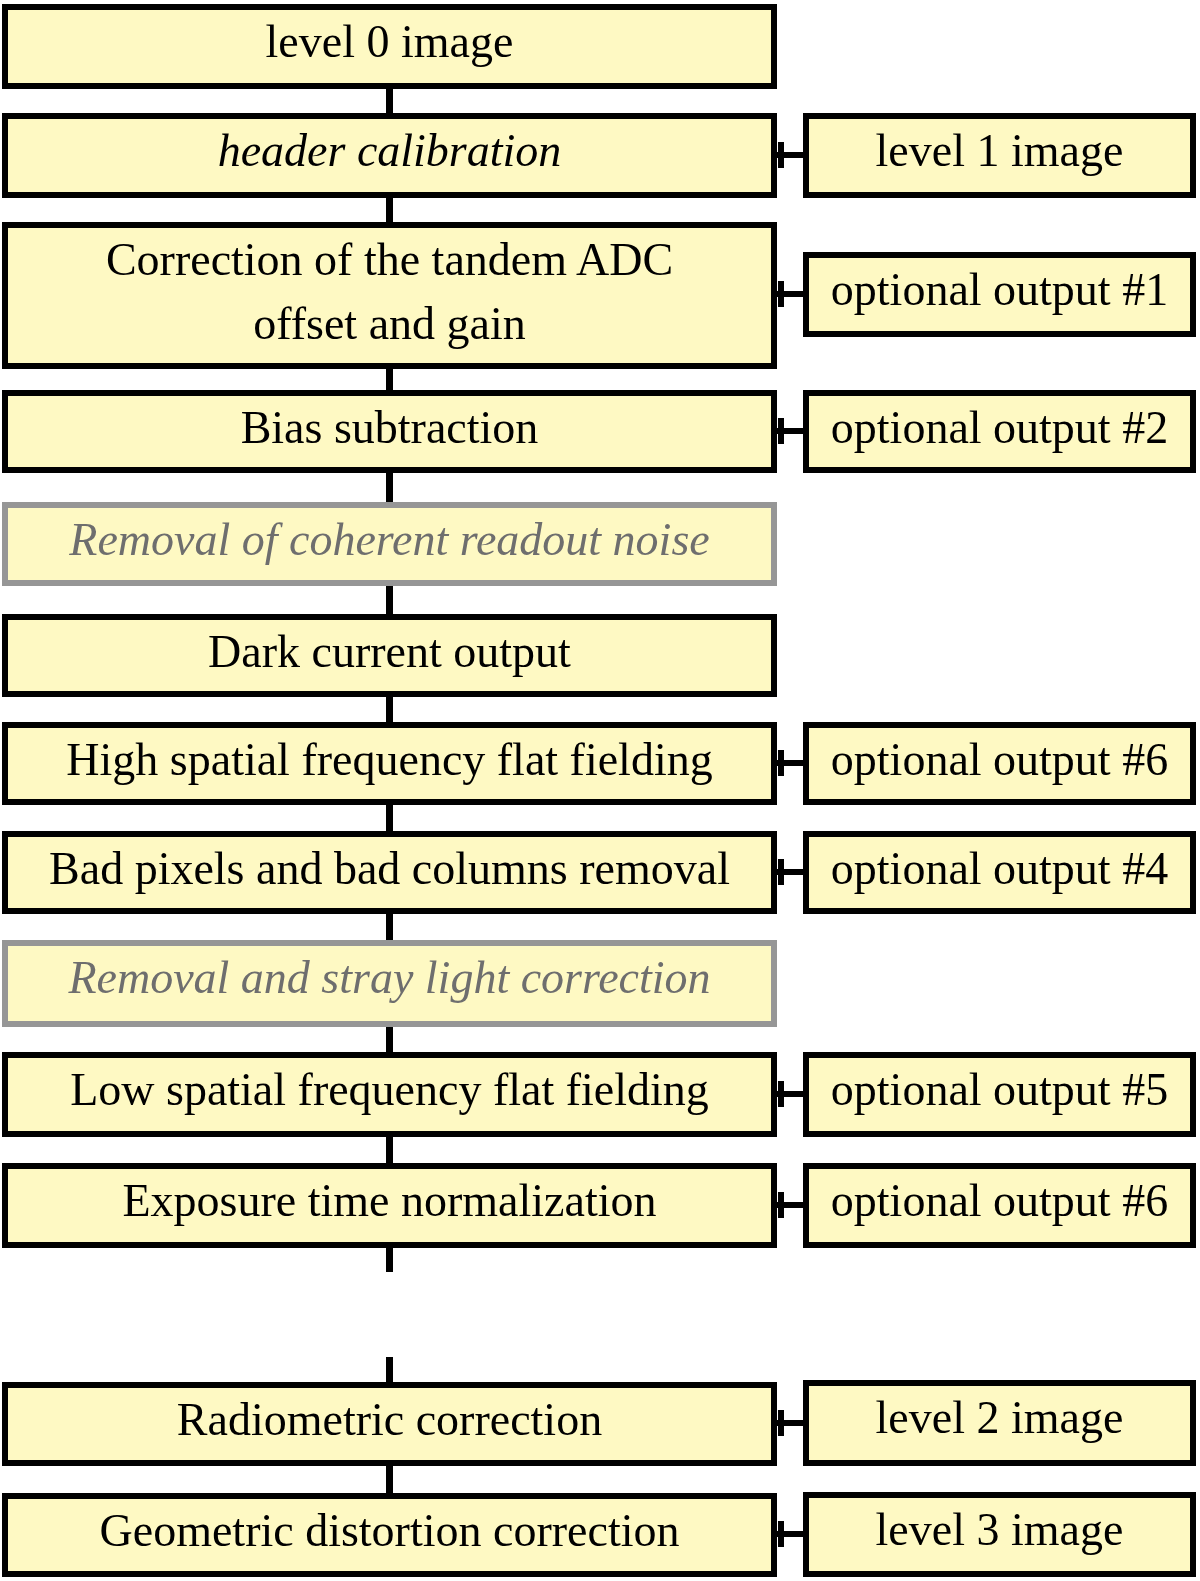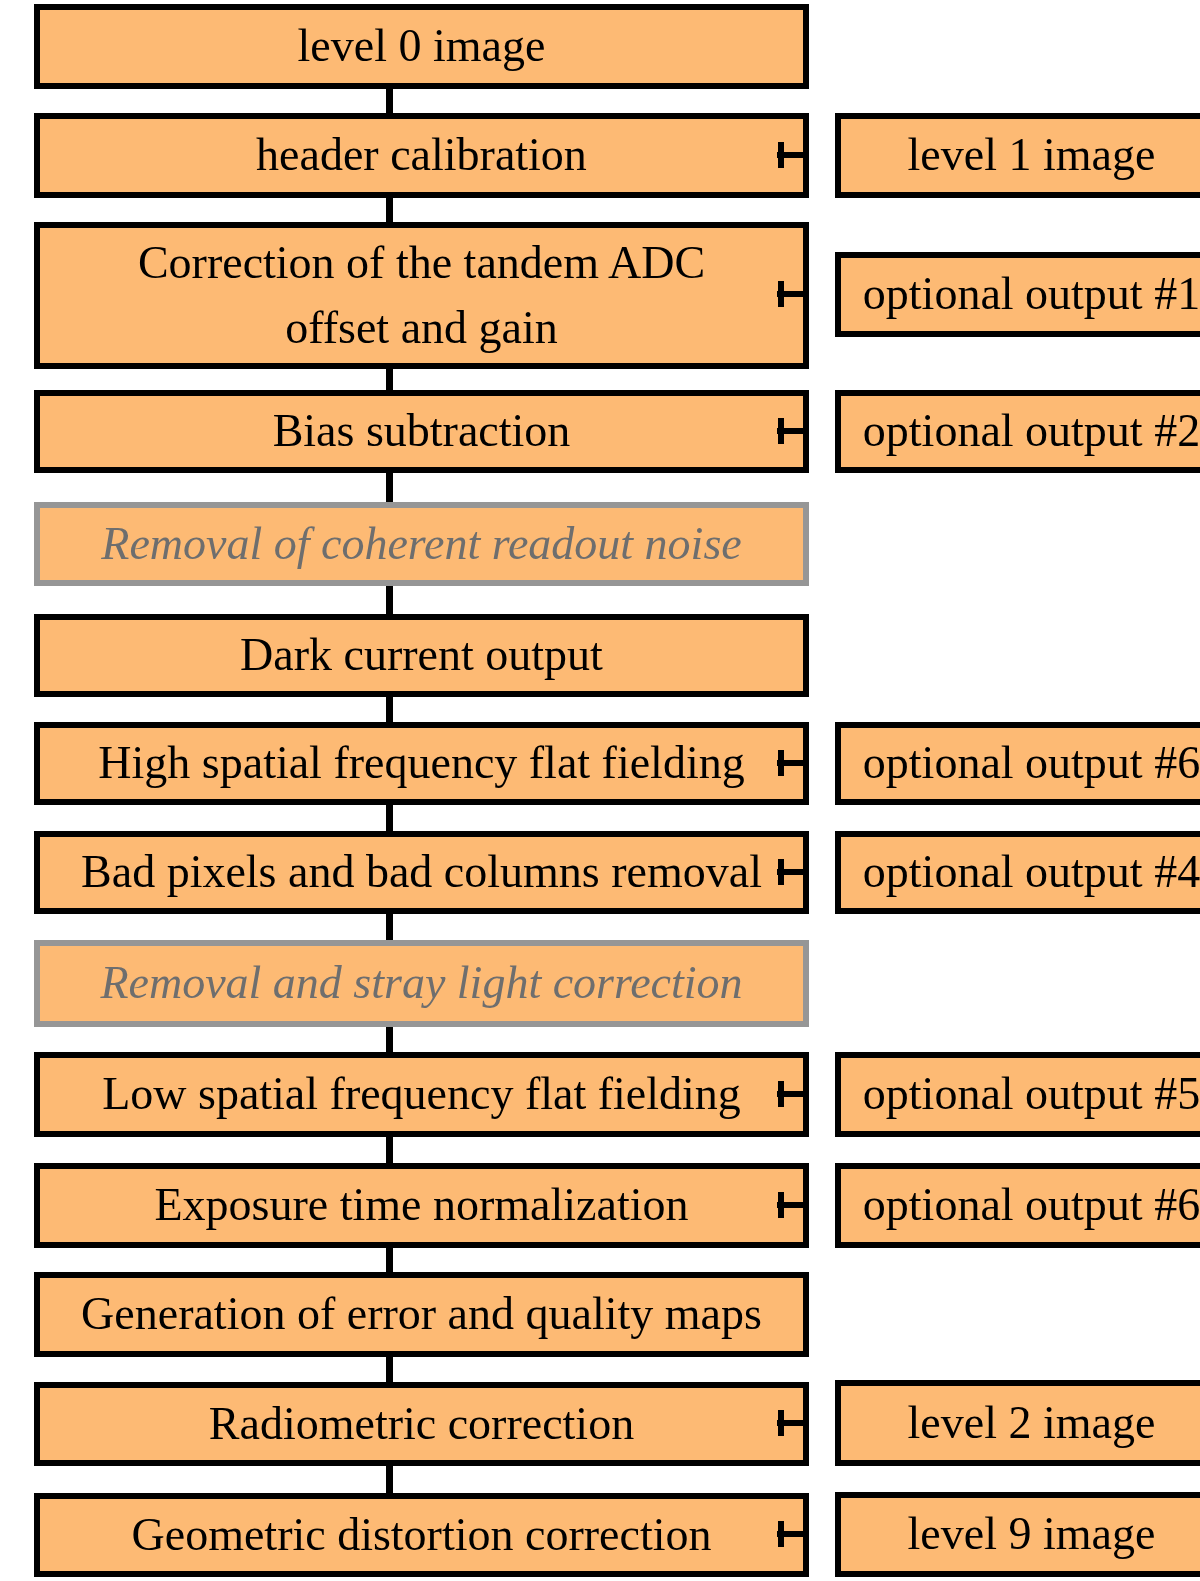--- a/index.html
+++ b/index.html
@@ -7,29 +7,27 @@
     position: relative;
     width: 1200px;
     height: 1581px;
     background: #ffffff;
     font-family: "Liberation Serif", "DejaVu Serif", serif;
     overflow: hidden;
   }
   .box {
     position: absolute;
     box-sizing: border-box;
-    background: #fdba74;
+    background: #fef9c3;
     display: flex;
-    align-items: center;
     justify-content: center;
     text-align: center;
     font-size: 46px;
     color: #000000;
     line-height: 1.4;
-    margin-left: 32px;
   }
   .box span { white-space: pre-line; }
   .main {
     left: 2px;
     width: 775px;
     border: 6px solid #000000;
   }
   .side {
     left: 803px;
     width: 393px;
@@ -56,21 +54,21 @@
   .tick {
     position: absolute;
     left: 778px;
     width: 6px;
     height: 26px;
     background: #000000;
   }
 
   
   #m1  { top: 4px;    height: 85px;  }
-  #m2  { top: 113px;  height: 85px;  }
+  #m2  { top: 113px;  height: 85px; font-style: italic;  }
   #m3  { top: 222px;  height: 147px; }
   #m4  { top: 390px;  height: 83px;  }
   #m5  { top: 502px;  height: 84px;  }
   #m6  { top: 614px;  height: 83px;  }
   #m7  { top: 722px;  height: 83px;  }
   #m8  { top: 831px;  height: 83px;  }
   #m9  { top: 940px;  height: 87px;  }
   #m10 { top: 1052px; height: 85px;  }
   #m11 { top: 1163px; height: 85px;  }
   #m12 { top: 1272px; height: 85px;  }
@@ -157,23 +155,20 @@
     </div>
   <div class="box main optional" id="m9">
       <span>Removal and stray light correction</span>
     </div>
   <div class="box main" id="m10">
       <span>Low spatial frequency flat fielding</span>
     </div>
   <div class="box main" id="m11">
       <span>Exposure time normalization</span>
     </div>
-  <div class="box main" id="m12">
-      <span>Generation of error and quality maps</span>
-    </div>
   <div class="box main" id="m13">
       <span>Radiometric correction</span>
     </div>
   <div class="box main" id="m14">
       <span>Geometric distortion correction</span>
     </div>
 
   <div class="box side" id="o2">
       <span>level 1 image</span>
     </div>
@@ -192,21 +187,21 @@
   <div class="box side" id="o10">
       <span>optional output #5</span>
     </div>
   <div class="box side" id="o11">
       <span>optional output #6</span>
     </div>
   <div class="box side" id="o13">
       <span>level 2 image</span>
     </div>
   <div class="box side" id="o14">
-      <span>level 9 image</span>
+      <span>level 3 image</span>
     </div>
 
   <div class="vline" id="c1"></div>
   <div class="vline" id="c2"></div>
   <div class="vline" id="c3"></div>
   <div class="vline" id="c4"></div>
   <div class="vline" id="c5"></div>
   <div class="vline" id="c6"></div>
   <div class="vline" id="c7"></div>
   <div class="vline" id="c8"></div>

